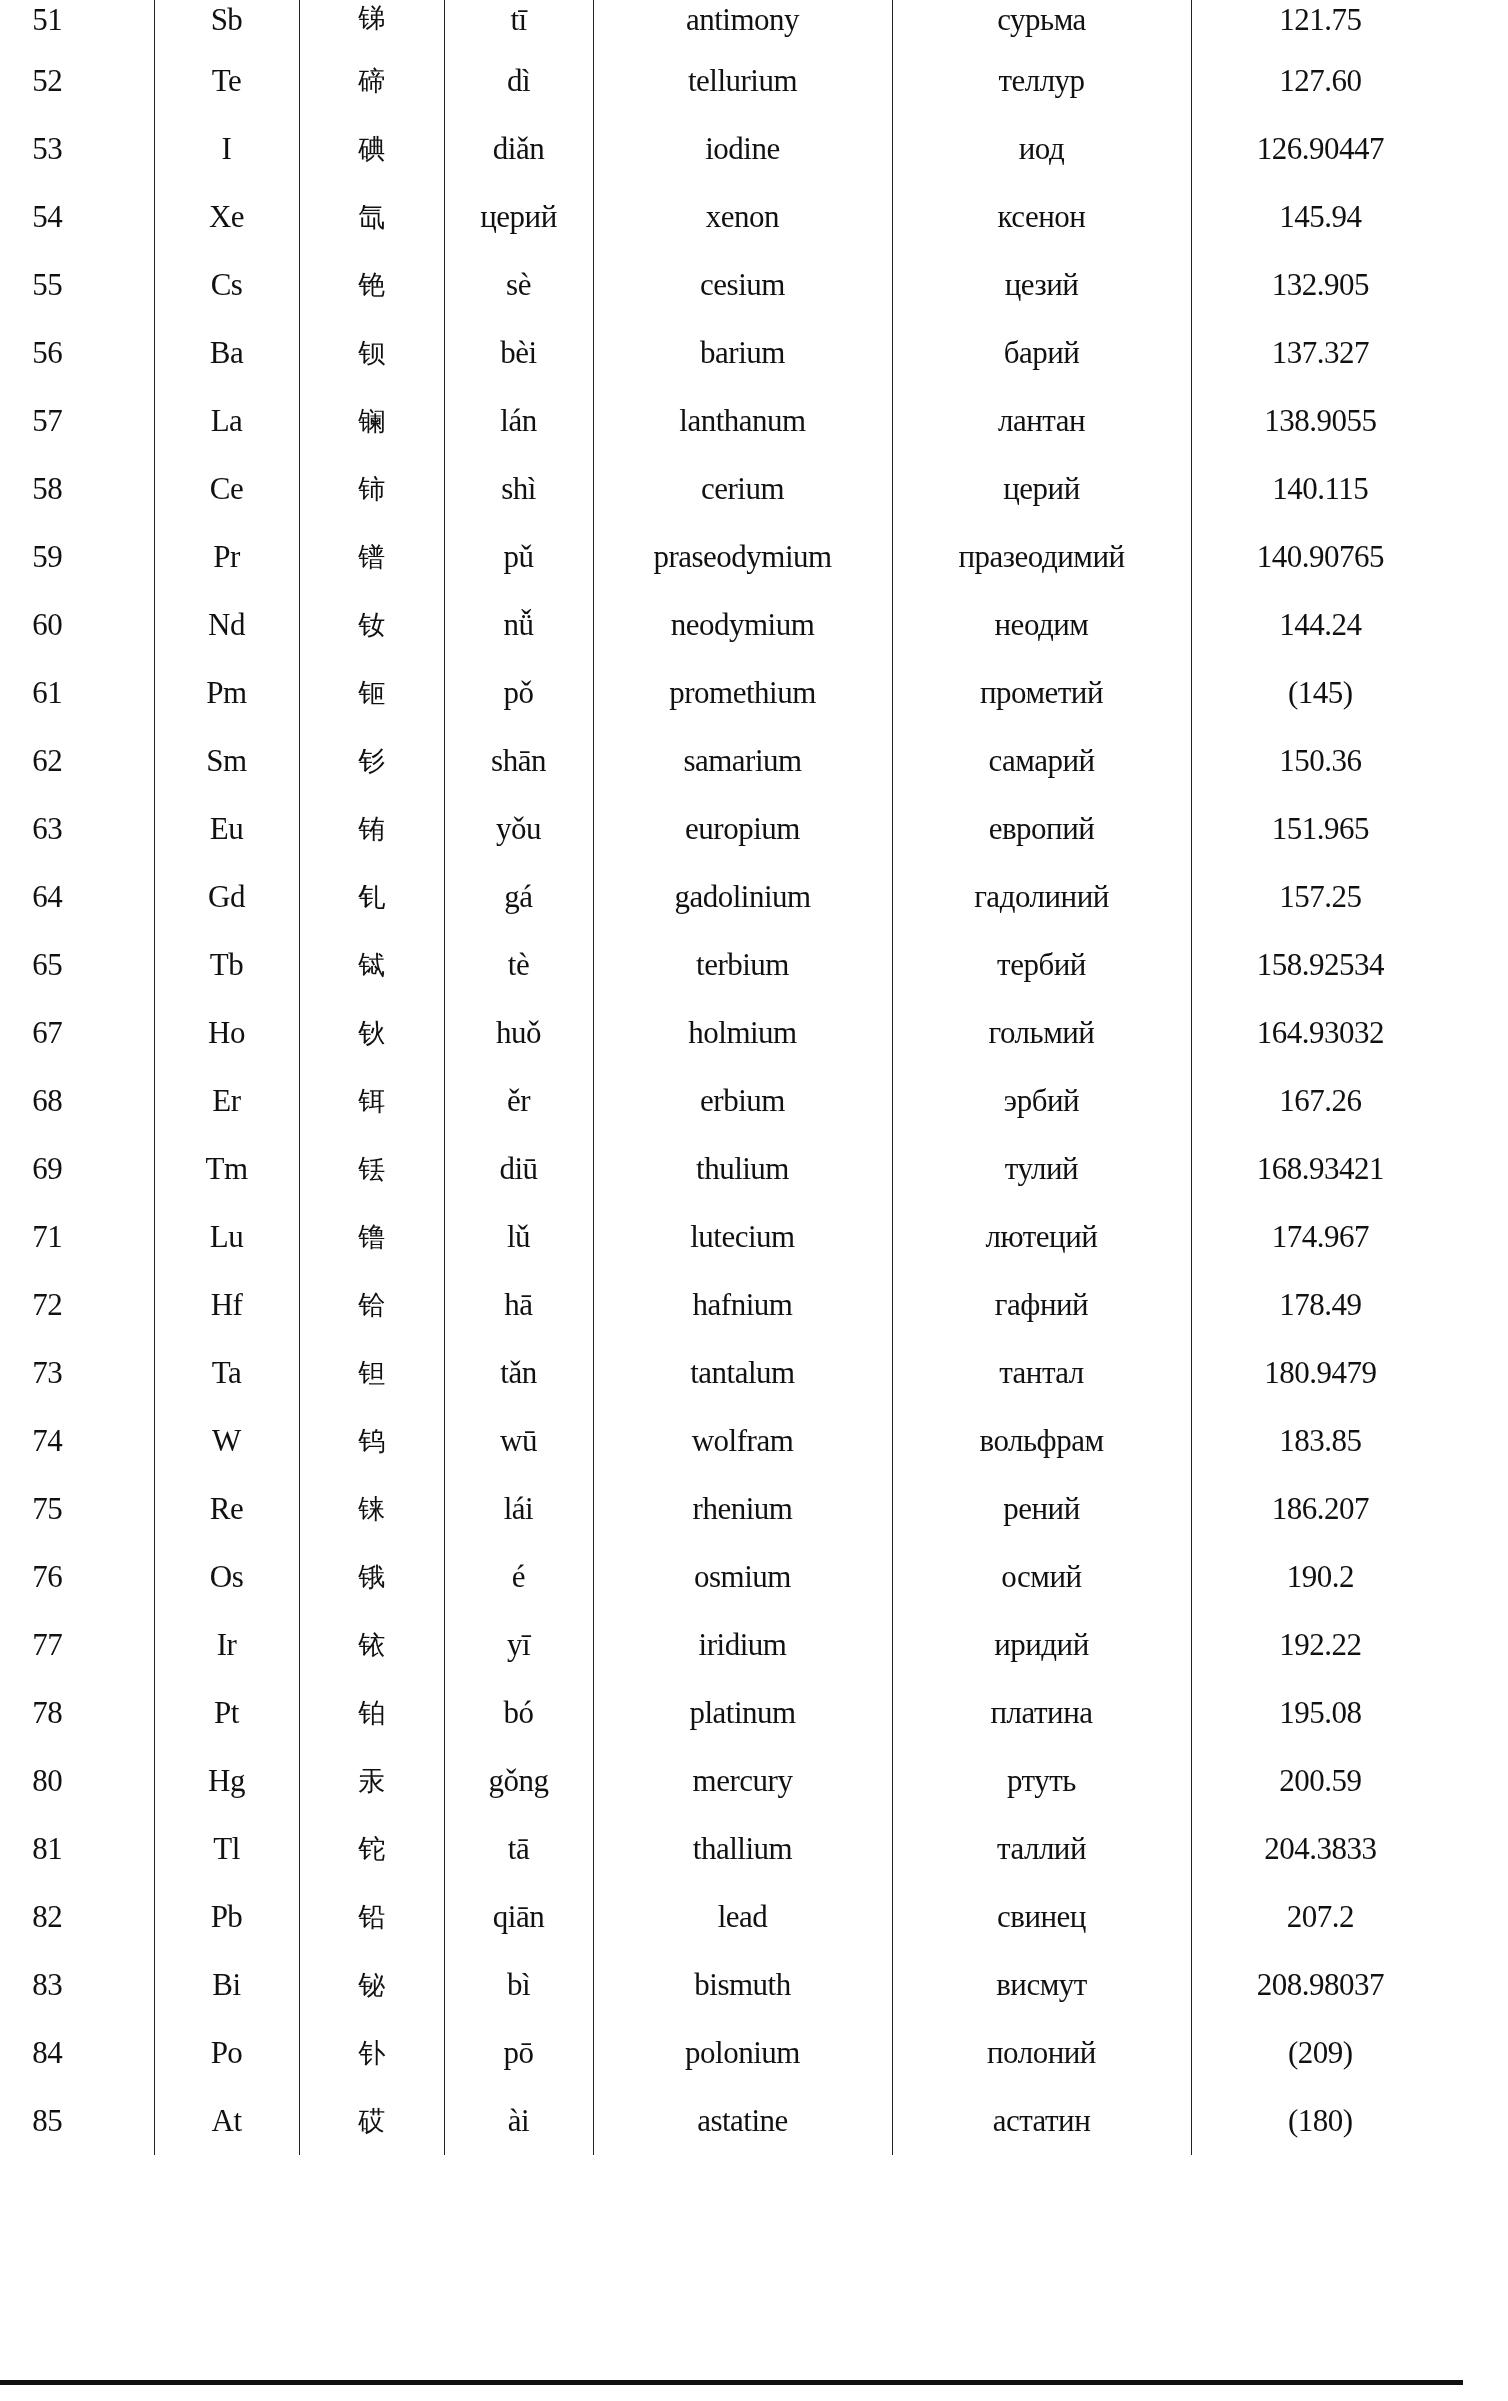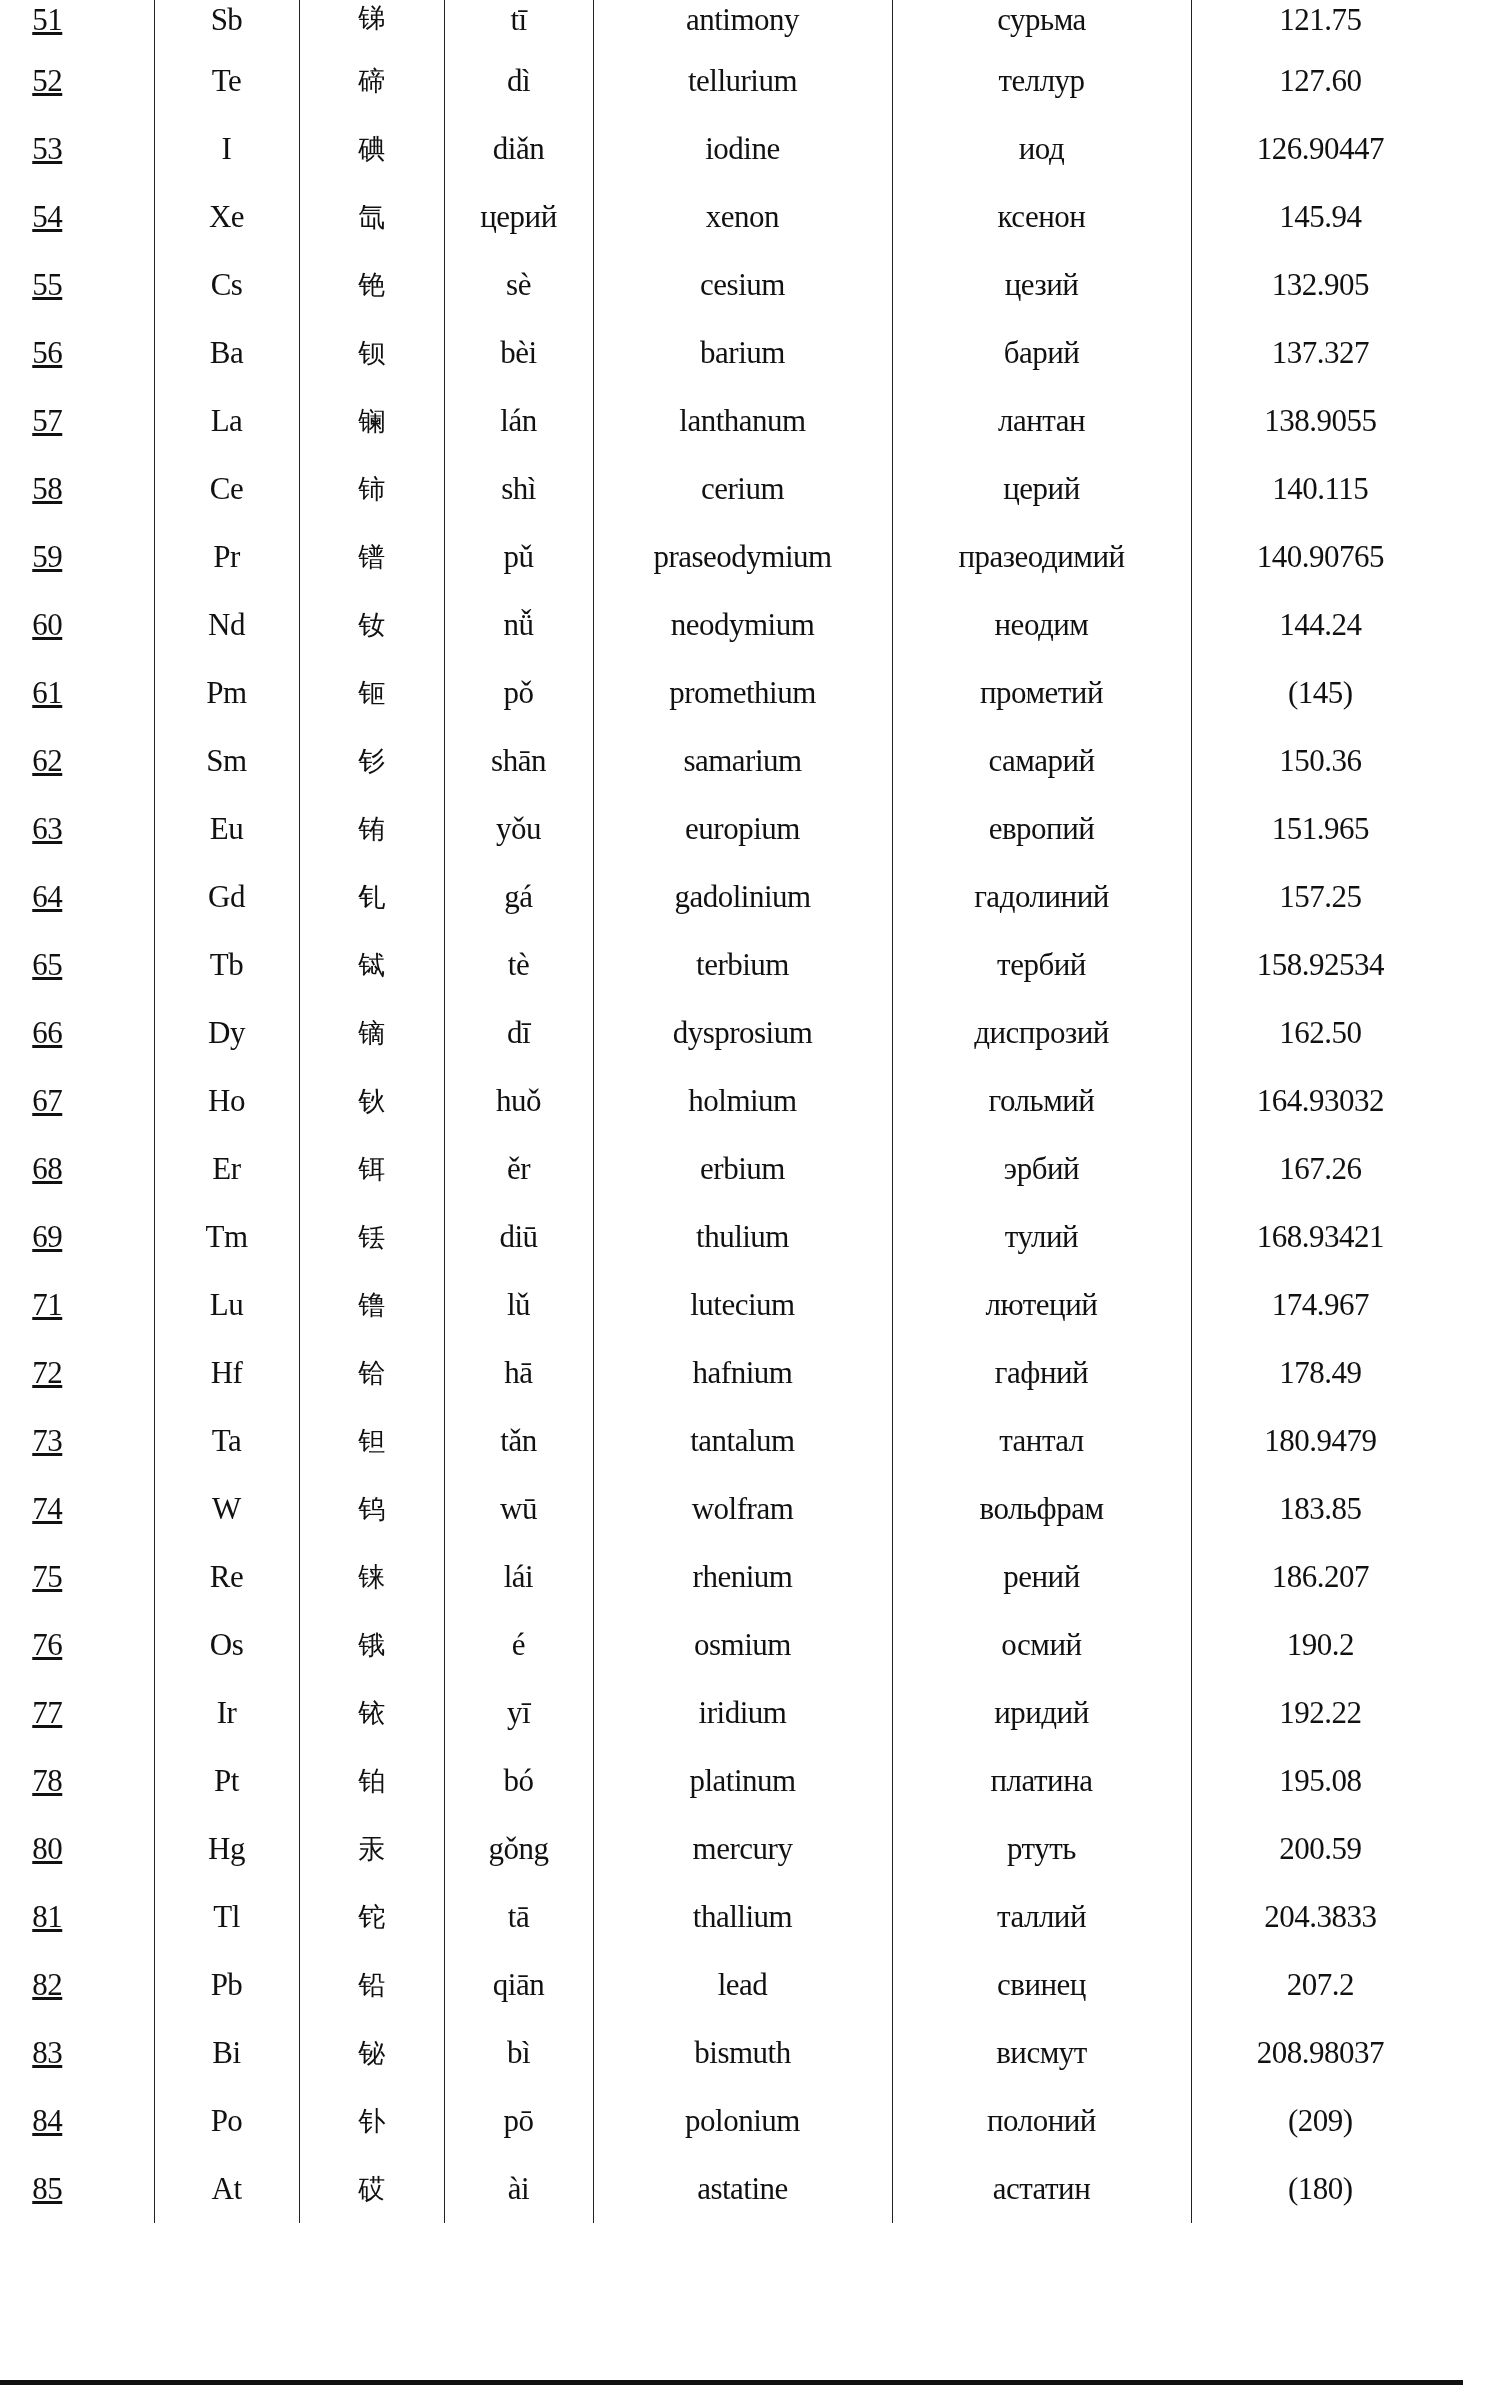--- a/index.html
+++ b/index.html
@@ -45,21 +45,21 @@
     letter-spacing: -0.5px;
   }
   table.elements td:first-child {
     border-left: none;
   }
   table.elements tr:first-child td {
     height: 43px;
     vertical-align: top;
     padding-top: 3.6px;
   }
-  table.elements td.num { padding-right: 76px; padding-left: 17px; text-decoration: underline; }
+  table.elements td.num { padding-right: 76px; padding-left: 17px; }
   table.elements td.cn {
     font-family: "DejaVu Sans", sans-serif;
     font-size: 27px;
   }
   table.elements td.wt { padding-right: 18px; margin-top: 34px; }
   .bottom-rule {
     position: absolute;
     left: 0;
     top: 2380px;
     width: 1463px;
@@ -211,29 +211,20 @@
         <tr>
           <td class="num">65</td>
           <td class="sym">Tb</td>
           <td class="cn">铽</td>
           <td class="py">tè</td>
           <td class="en">terbium</td>
           <td class="ru">тербий</td>
           <td class="wt">158.92534</td>
         </tr>
         <tr>
-          <td class="num">66</td>
-          <td class="sym">Dy</td>
-          <td class="cn">镝</td>
-          <td class="py">dī</td>
-          <td class="en">dysprosium</td>
-          <td class="ru">диспрозий</td>
-          <td class="wt">162.50</td>
-        </tr>
-        <tr>
           <td class="num">67</td>
           <td class="sym">Ho</td>
           <td class="cn">钬</td>
           <td class="py">huǒ</td>
           <td class="en">holmium</td>
           <td class="ru">гольмий</td>
           <td class="wt">164.93032</td>
         </tr>
         <tr>
           <td class="num">68</td>

